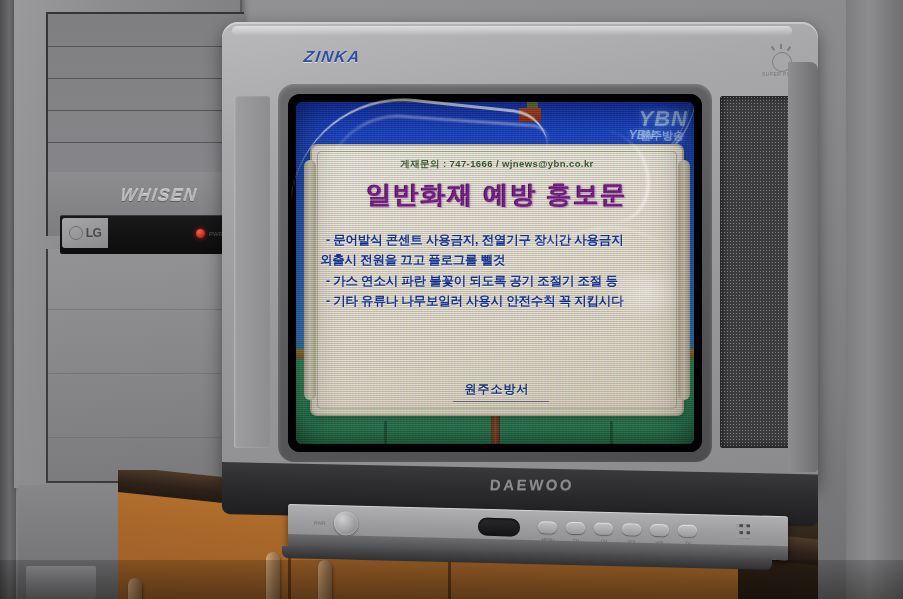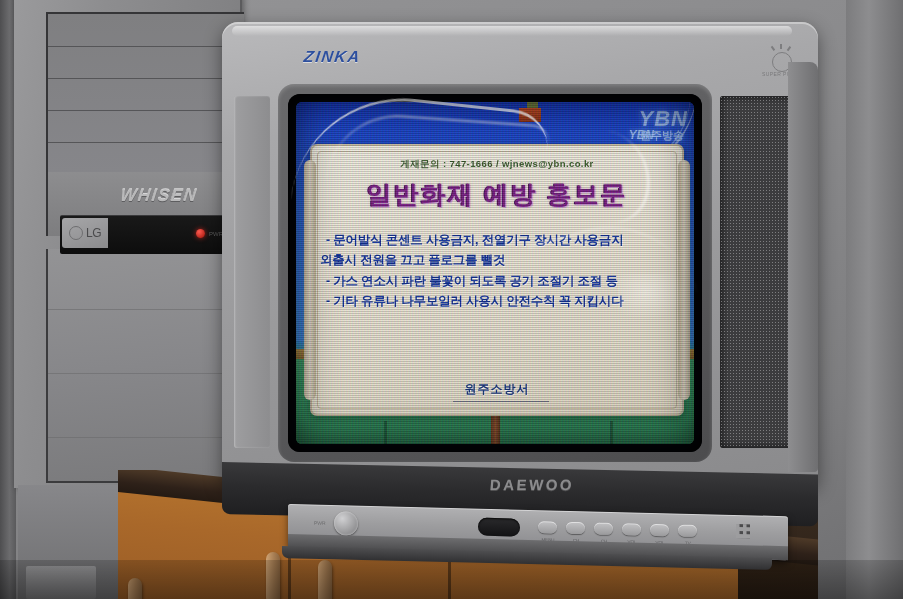--- a/index.html
+++ b/index.html
@@ -32,21 +32,21 @@
       font-size:17px;font-style:italic;font-weight:bold;letter-spacing:1.5px;
       color:#b9b9ba;text-shadow:0 1px 0 #5d5d5f,0 -1px 0 #d7d7d8;
       transform:skewX(-7deg);}
   .ac-display{position:absolute;left:60px;top:215px;width:178px;height:38px;
       background:linear-gradient(180deg,#191919,#0d0d0d);border-radius:2px 0 0 2px;
       border-top:1px solid #3a3a3c;}
   .lg-badge{position:absolute;left:62px;top:218px;width:46px;height:30px;
       background:linear-gradient(160deg,#a6a6a8,#8b8b8d);border-radius:3px 0 0 3px;
       display:flex;align-items:center;justify-content:center;gap:3px;}
   .lg-circle{width:12px;height:12px;border-radius:50%;border:1.5px solid #6e6e70;}
-  .lg-text{font-size:12px;font-weight:normal;color:#4a4a4c;letter-spacing:-.5px;}
+  .lg-text{font-size:12px;font-weight:bold;color:#4a4a4c;letter-spacing:-.5px;}
   .ac-led{position:absolute;left:196px;top:229px;width:9px;height:9px;border-radius:50%;
       background:radial-gradient(circle at 35% 30%,#ff5a50,#9e1208);
       box-shadow:0 0 5px rgba(220,40,30,.8);}
   .ac-led-label{position:absolute;left:209px;top:231px;font-size:6px;color:#5a5a5a;}
   .ac-lower{position:absolute;left:32px;top:253px;width:196px;height:232px;
       background:linear-gradient(175deg,#939395,#87878a 50%,#7a7a7c);
       border-left:2px solid #3b3b3d;border-bottom:2px solid #3b3b3d;}
   .ac-lowseam{position:absolute;left:0;width:100%;height:1px;background:#6a6a6c;opacity:.6;}
   .ac-base{position:absolute;left:18px;top:485px;width:140px;height:114px;
       background:linear-gradient(180deg,#87878a,#6e6e70);border-right:2px solid #4c4c4e;}

